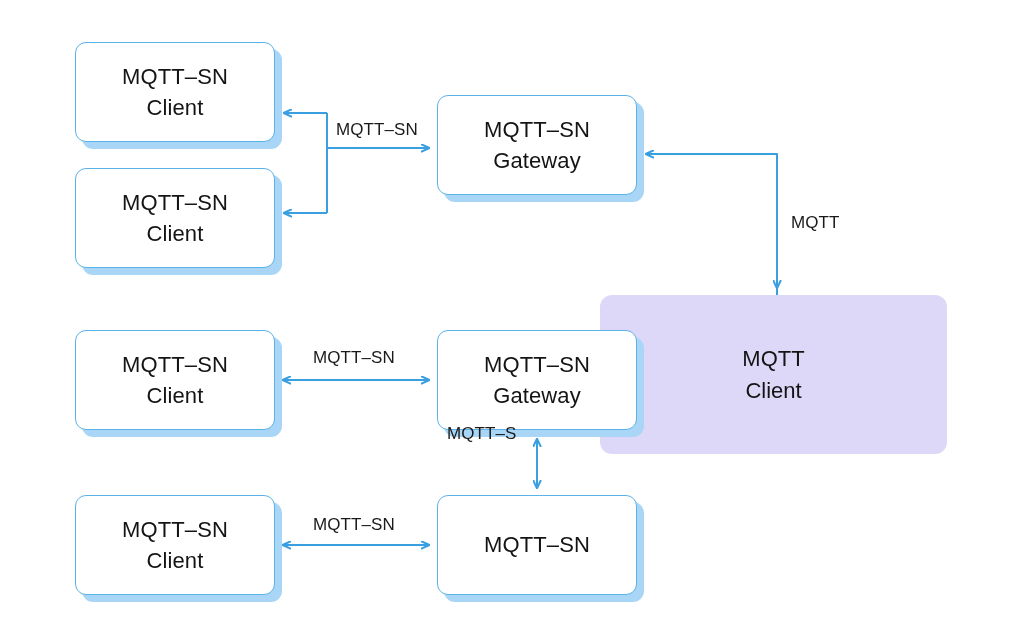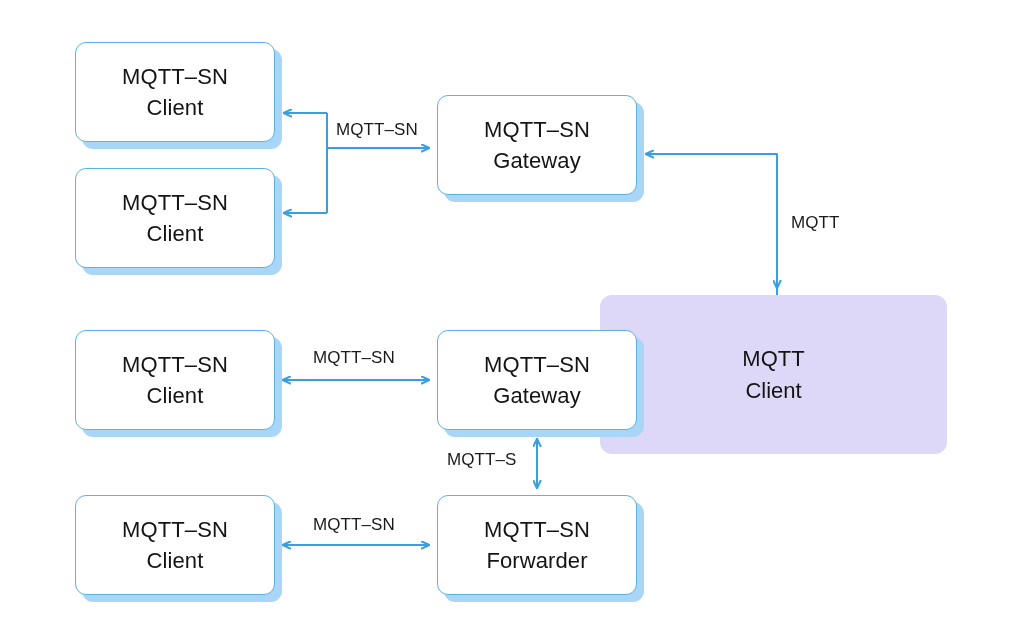--- a/index.html
+++ b/index.html
@@ -99,21 +99,20 @@
     <span class="ln">Gateway</span>
   </div>
 
   <div class="node" style="left:75px;top:495px;width:200px;height:100px;">
     <span class="ln">MQTT–SN</span>
     <span class="ln">Client</span>
   </div>
 
   <div class="node" style="left:437px;top:495px;width:200px;height:100px;">
     <span class="ln">MQTT–SN</span>
-    <span class="ln">Forwarder</span>
   </div>
 
   <svg id="wires" viewBox="0 0 1024 644">
     <defs>
       <marker id="ah-r" markerWidth="9" markerHeight="9" refX="8" refY="4.5" orient="auto" markerUnits="userSpaceOnUse">
         <path d="M0,0.6 L8.4,4.5 L0,8.4" fill="none" stroke="#3a9fe0" stroke-width="1.7" stroke-linecap="round" stroke-linejoin="round"></path>
       </marker>
       <marker id="ah-l" markerWidth="9" markerHeight="9" refX="8" refY="4.5" orient="auto" markerUnits="userSpaceOnUse">
         <path d="M0,0.6 L8.4,4.5 L0,8.4" fill="none" stroke="#3a9fe0" stroke-width="1.7" stroke-linecap="round" stroke-linejoin="round"></path>
       </marker>
@@ -136,17 +135,17 @@
     <path d="M296,545 L429,545" marker-end="url(#ah-r)"></path>
     <path d="M416,545 L283,545" marker-end="url(#ah-l)"></path>
   </svg>
 
   <div class="elabel" style="left:336px;top:120px;">MQTT–SN</div>
 
   <div class="elabel" style="left:791px;top:213px;">MQTT</div>
 
   <div class="elabel" style="left:313px;top:348px;">MQTT–SN</div>
 
-  <div class="elabel" style="left:447px;top:450px;">MQTT–S</div>
+  <div class="elabel" style="left:447px;top:424px;">MQTT–S</div>
 
   <div class="elabel" style="left:313px;top:515px;">MQTT–SN</div>
 
 </div>
 
 </body></html>

